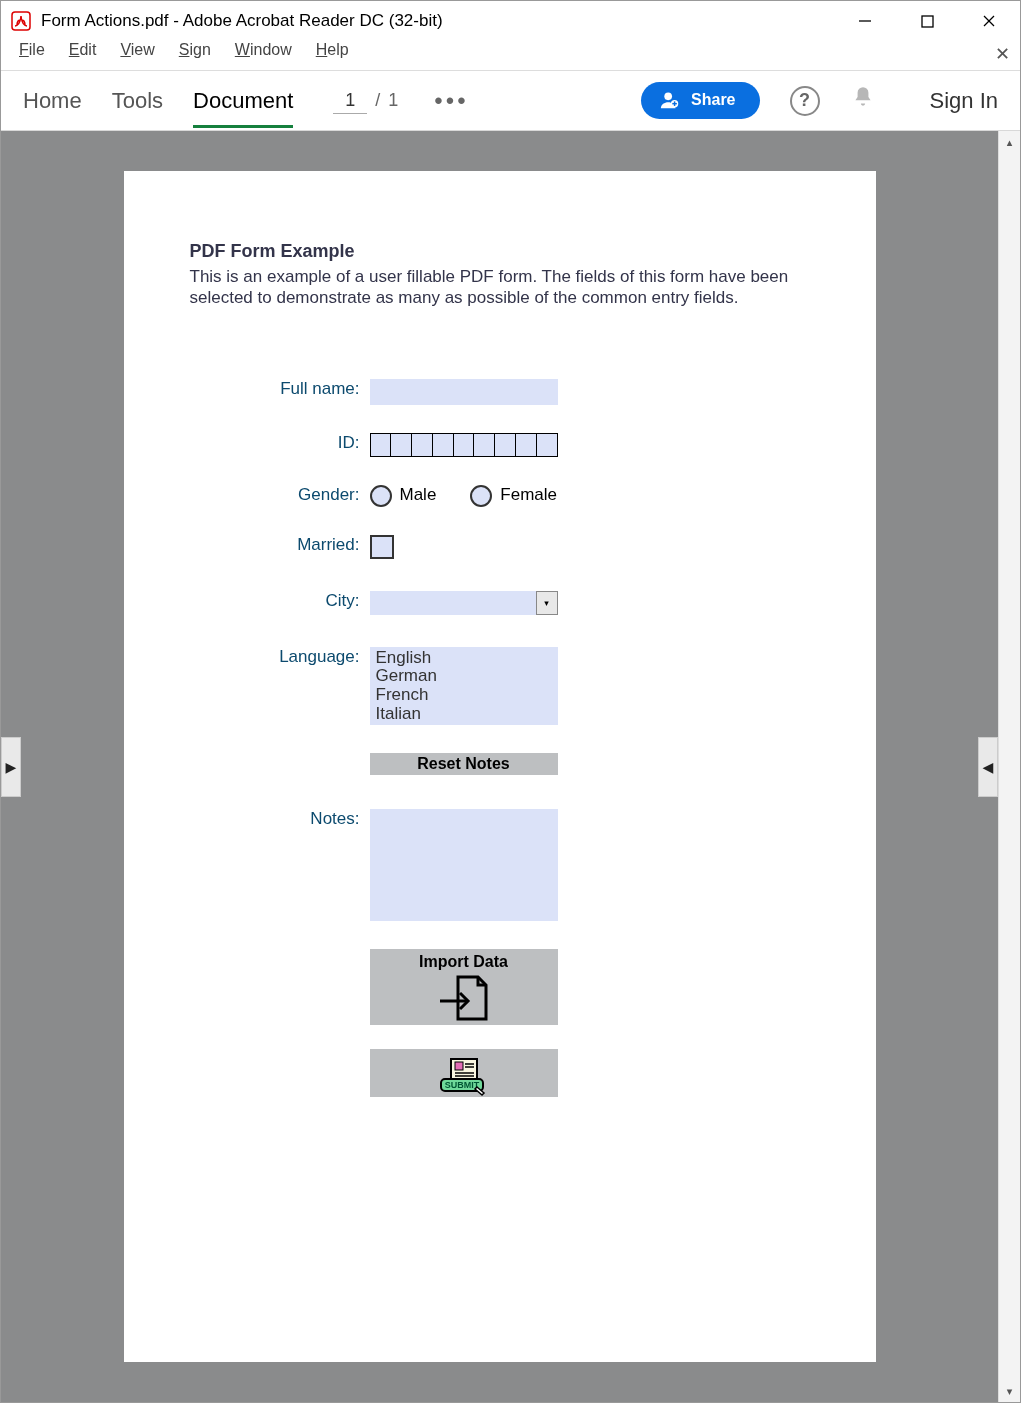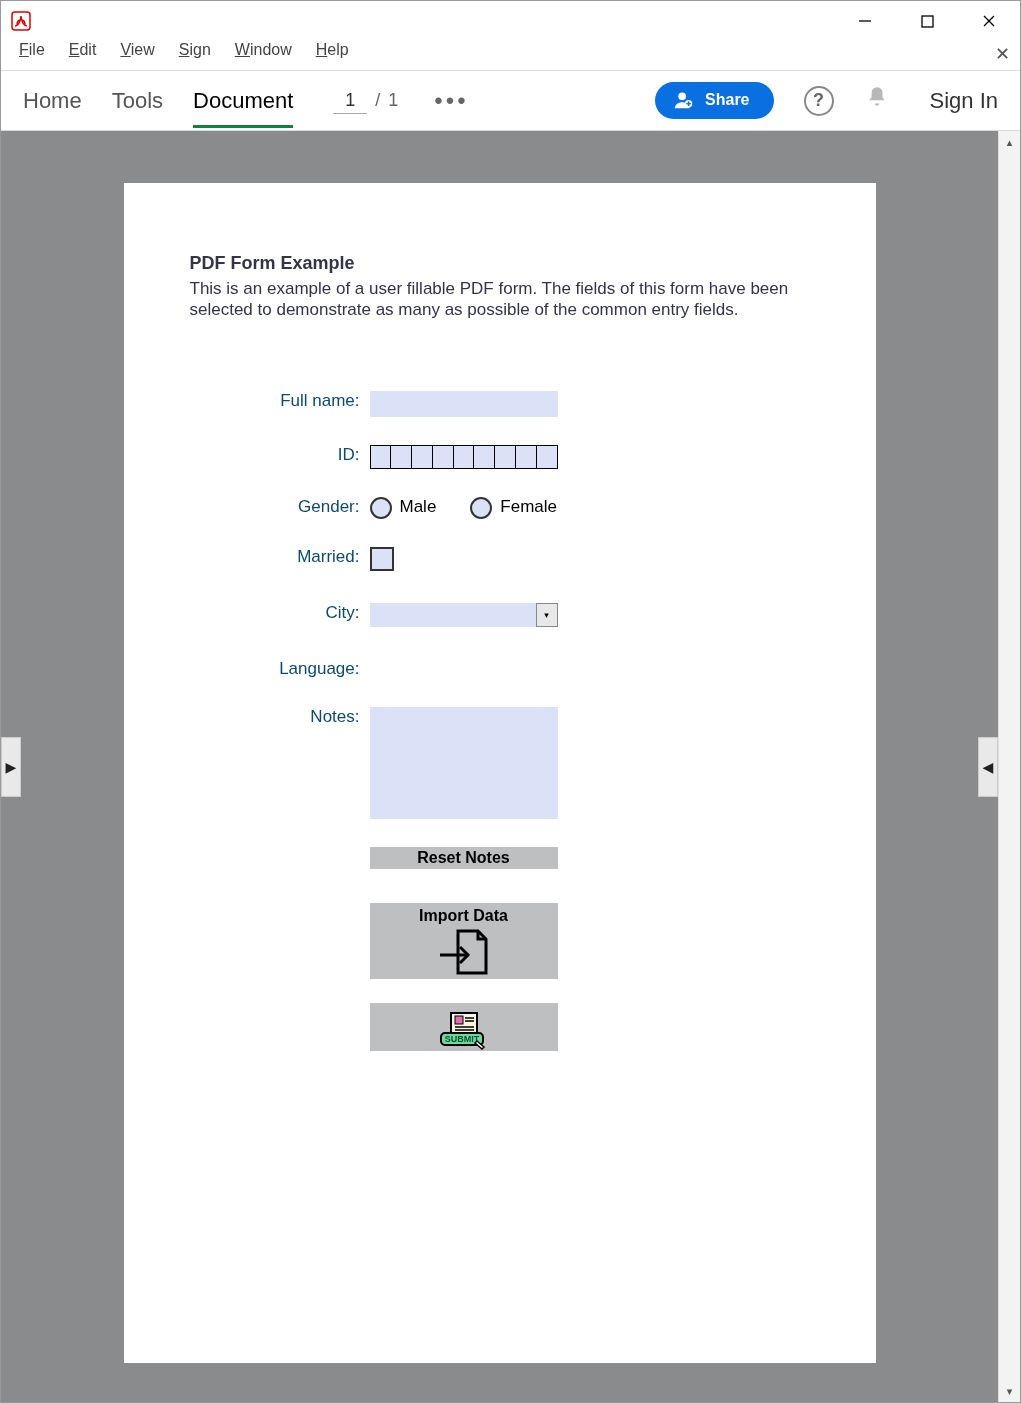--- a/index.html
+++ b/index.html
@@ -72,35 +72,35 @@
     font-size:16px; font-weight:600; padding:7px 24px 8px 18px;
     display:flex; align-items:center; gap:10px;
   }
   .toolbar .iconcircle {
     width:30px; height:30px; border:2.5px solid #888; border-radius:50%;
     display:flex; align-items:center; justify-content:center; color:#666; font-size:18px; font-weight:700;
   }
   .toolbar .bell {
     color:#aaa; font-size:26px;
   }
-  .toolbar .signin { color:#333; font-size:22px; font-weight:400; margin-left:10px;}
+  .toolbar .signin { color:#333; font-size:22px; font-weight:400; margin-left:24px;}
   .viewer {
     flex:1; position:relative; overflow:hidden;
   }
   .scrollbar-v {
     position:absolute; right:0; top:0; bottom:0; width:22px; background:#f3f3f3;
     border-left:1px solid #ddd;
   }
   .scrollbar-v .arrow { height:22px; display:flex; align-items:center; justify-content:center; font-size:11px; color:#555;}
   .scrollbar-v .thumb { position:absolute; left:3px; right:3px; top:22px; height:0; background:#c0c0c0; border-radius:3px;}
   .darkarea {
     position:absolute; left:0; right:22px; top:0; bottom:0;
     background:#8a8b8c; overflow:auto;
     display:flex; justify-content:center;
-    padding:52px 0;
+    padding:40px 0;
   }
   .panel-nav { position:absolute; top:50%; transform:translateY(-50%); width:20px; height:60px; background:#e9e9e9;border:1px solid #ccc; display:flex; align-items:center; justify-content:center;}
   .panel-nav.left { left:0;}
   .panel-nav.right { right:22px;}
   .panel-nav span{ font-size:14px; color:#222;}
   .page {
     width: 752px; min-height:1180px; background:#fff;
     padding: 70px 66px 80px 66px;
     position:relative;
   }
@@ -129,20 +129,21 @@
 </head>
 <body>
 
 <div class="titlebar">
   <span class="app-icon">
     <svg width="20" height="20" viewBox="0 0 20 20">
         <rect x="1" y="1" width="18" height="18" rx="3" fill="#fff" stroke="#d00" stroke-width="1.5"></rect>
         <path d="M6 14 C6 7 14 7 14 14 M10 5 C10 12 6 15 4 15 M10 5 C10 12 14 15 16 15" stroke="#d00" stroke-width="1.5" fill="none"></path>
       </svg>
   </span>
+  <span>Form Actions.pdf - Adobe Acrobat Reader DC (32-bit)</span>
   <span class="spacer"></span>
   <div class="winbtn">
       <svg width="14" height="14">
         <line x1="1" y1="7" x2="13" y2="7" stroke="#000" stroke-width="1.3"></line>
       </svg>
     </div>
   <div class="winbtn">
       <svg width="13" height="13">
         <rect x="1" y="1" width="11" height="11" fill="none" stroke="#000" stroke-width="1.3"></rect>
       </svg>
@@ -238,33 +239,41 @@
         <div class="ctrl"><span class="checkbox"></span></div>
       </div>
 
       <div class="formrow">
         <div class="lbl">City:</div>
         <div class="ctrl"><span class="combo"><span class="arrowbtn">▾</span></span></div>
       </div>
 
       <div class="formrow">
         <div class="lbl">Language:</div>
-      </div>
-
-      <div class="formrow">
-        <div class="lbl">Notes:</div>
-        <div class="ctrl">
-            <div class="notes"></div>
-          </div>
+        <div class="ctrl">
+          <div class="listbox">
+            <div>English</div>
+            <div>German</div>
+            <div>French</div>
+            <div>Italian</div>
+          </div>
+        </div>
       </div>
 
       <div class="formrow" style="margin-bottom:34px;">
         <div class="lbl"></div>
         <div class="ctrl">
             <div class="graybtn small">Reset Notes</div>
+          </div>
+      </div>
+
+      <div class="formrow">
+        <div class="lbl">Notes:</div>
+        <div class="ctrl">
+            <div class="notes"></div>
           </div>
       </div>
 
       <div class="formrow" style="margin-bottom:24px;">
         <div class="lbl"></div>
         <div class="ctrl">
           <div class="graybtn big">
             <div>Import Data</div>
             <svg class="import-svg" width="56" height="50" viewBox="0 0 56 50">
               <path d="M22 4 h20 l8 8 v34 h-28 z" fill="none" stroke="#000" stroke-width="3"></path>

